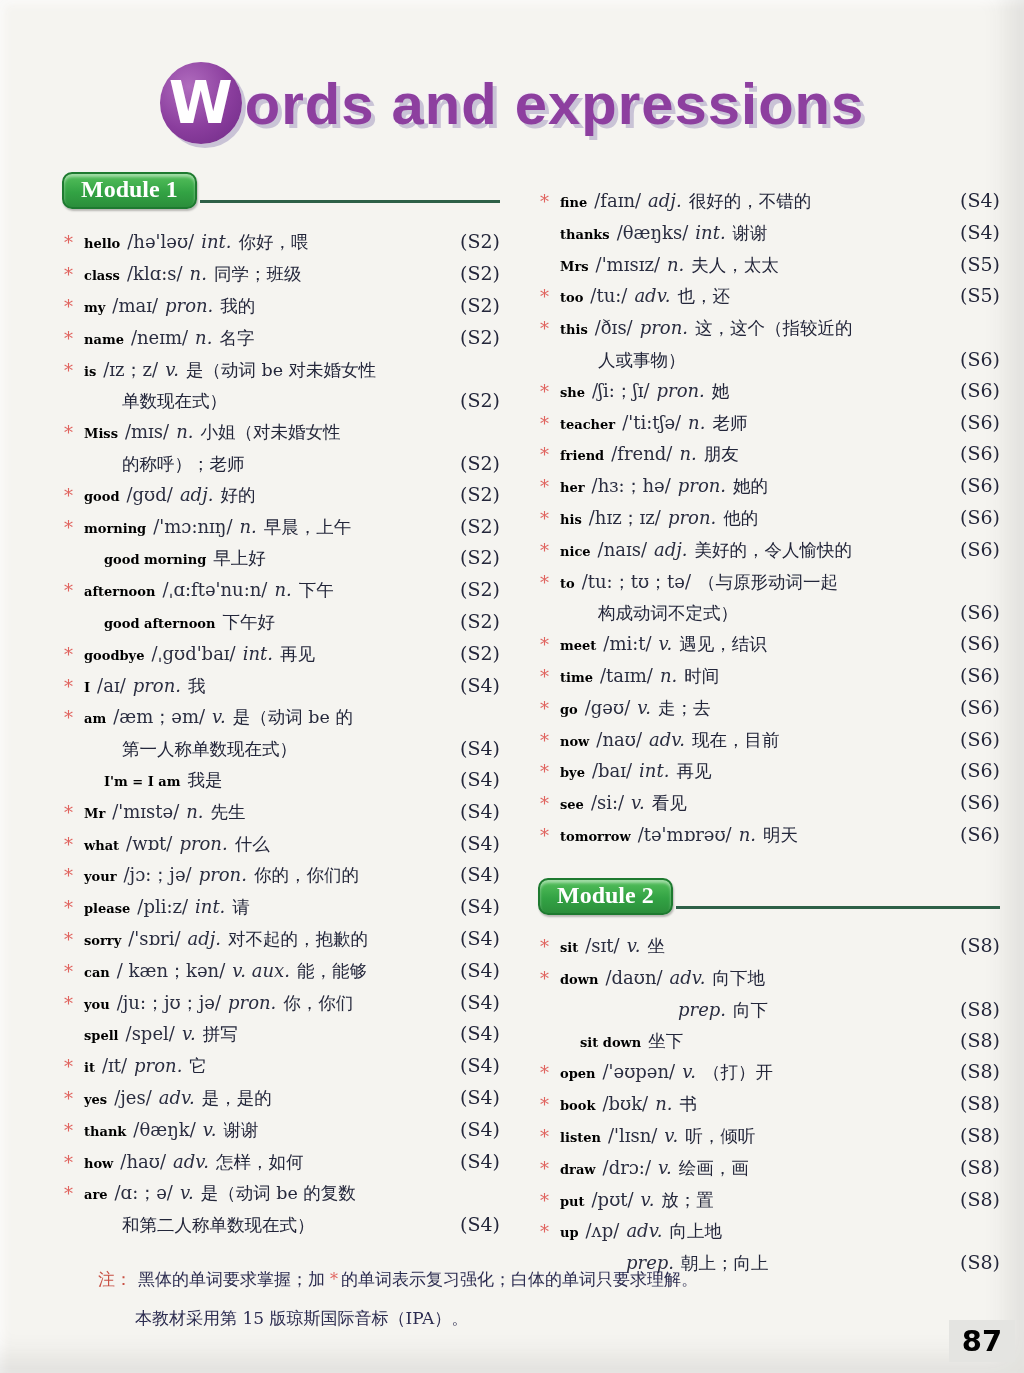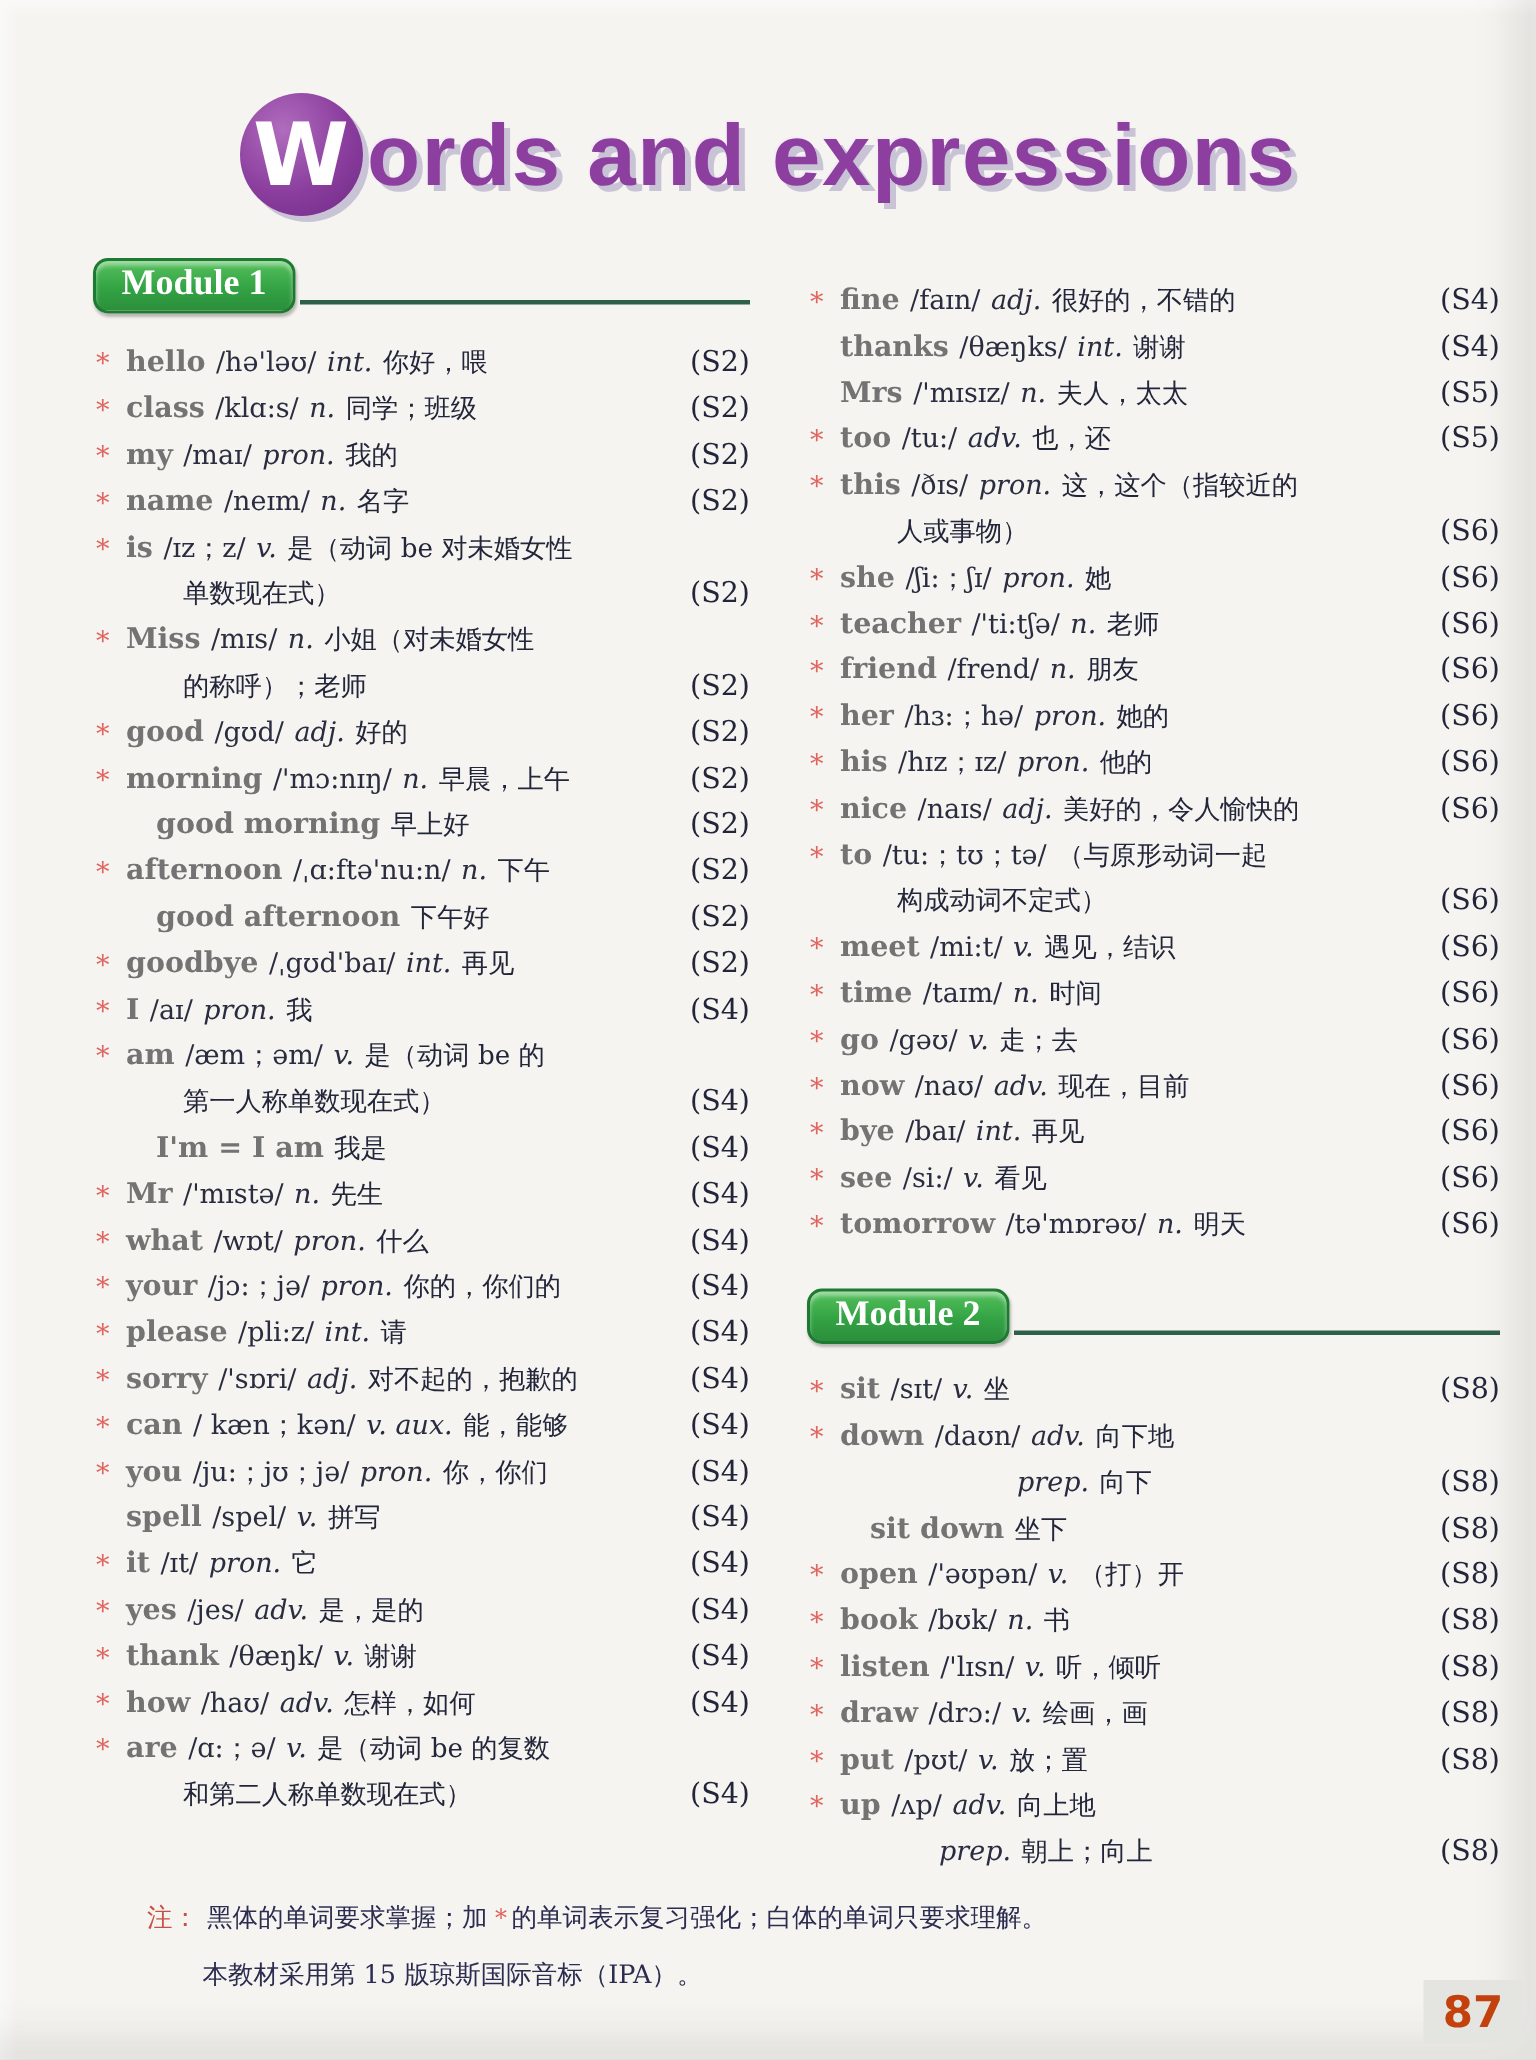--- a/index.html
+++ b/index.html
@@ -47,36 +47,36 @@
     position:relative;display:flex;justify-content:space-between;align-items:baseline;
     padding-left:22px;line-height:29.8px;min-height:29.8px;white-space:nowrap;
   }
   .ind1{padding-left:42px;gap:40px;}
   .ind2{padding-left:60px;}
   .ind3{padding-left:88px;}
   .ind4{padding-left:140px;}
   .lsegs{flex:0 1 auto;overflow:visible;}
   .seg{margin-right:7px;}
   .seg-star{position:absolute;left:2px;top:1px;color:#e0645f;font-size:18px;margin:0;}
-  .seg-word{font-weight:bold;font-size:19px;color:#737373;margin-top:29px;}
+  .seg-word{font-weight:bold;font-size:13px;color:#000000;margin-top:29px;}
   .seg-phon{font-size:18px;color:#2a2d40;}
   .seg-pos{font-style:italic;font-size:18px;color:#2a2d40;}
   .seg-gloss{font-size:17.5px;color:#23263a;}
   .code{font-size:19px;color:#23263a;margin-left:8px;}
   
   .note{position:absolute;left:58px;top:1260px;width:840px;}
   .note .line{padding-left:0;line-height:38px;min-height:31px;justify-content:flex-start;margin-left:40px;}
   .note .ind1{padding-left:37px;}
   .seg-mark{color:#c85044;font-size:17px;margin-right:6px;}
   .seg-text{color:#2c2c50;font-size:17px;margin-right:2px;}
   .seg-redstar{color:#e0645f;font-size:16px;margin:0 3px;}
   
   .pagenum{
     position:absolute;right:9px;bottom:11px;width:66px;height:42px;
-    background:#e4e4e1;color:#c2410c;
+    background:#e4e4e1;color:#000000;
     font-family:"DejaVu Sans", sans-serif;font-weight:bold;font-size:29px;
     display:flex;align-items:center;justify-content:center;
   }
 </style>
 </head>
 <body>
 
 <div class="page">
 
   <div class="title">

